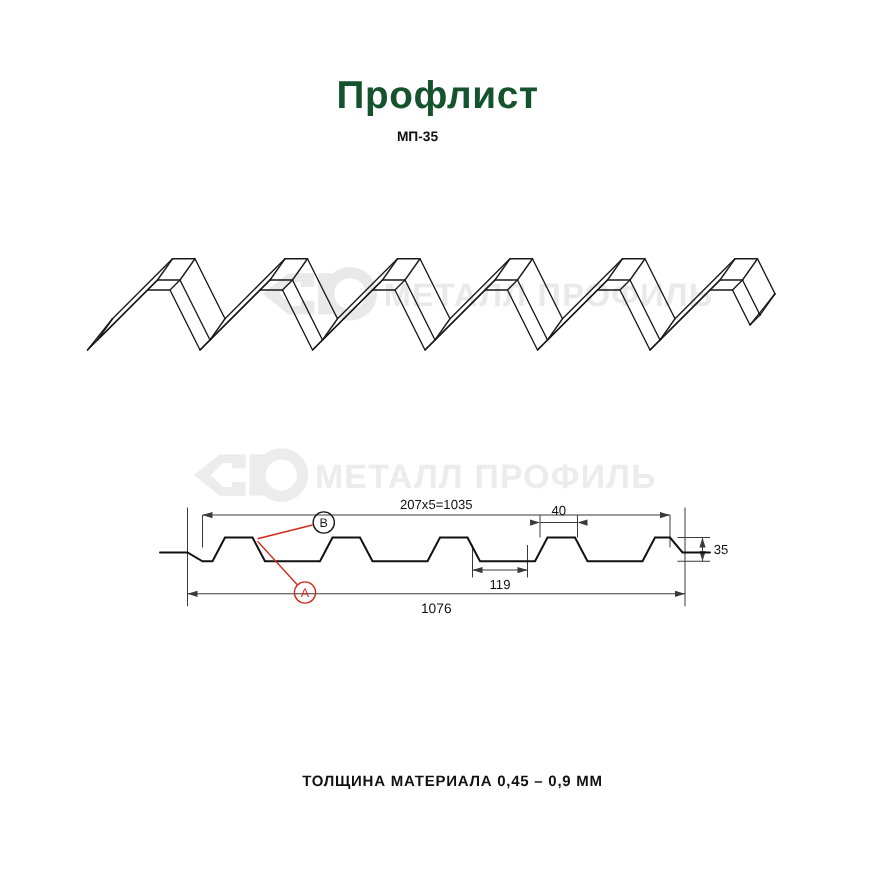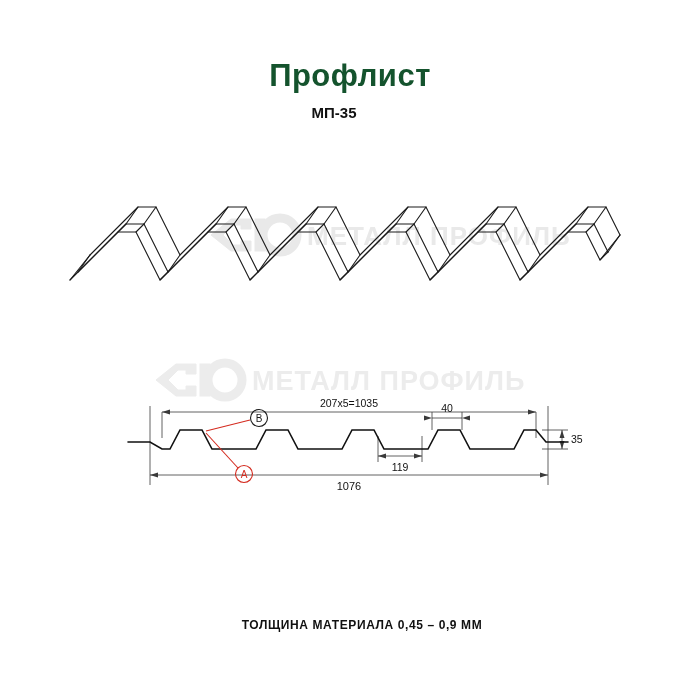--- a/index.html
+++ b/index.html
@@ -30,21 +30,21 @@
     font-weight: bold;
     letter-spacing: 0.5px;
     color: #14532d;
   }
   .subtitle {
     position: absolute;
     top: 104px;
     left: 0;
     width: 668px;
     text-align: center;
-    font-size: 15px;
+    font-size: 11px;
     font-weight: bold;
     color: #111111;
   }
   .footer-note {
     position: absolute;
     top: 618px;
     left: 12px;
     width: 700px;
     text-align: center;
     font-size: 12px;

